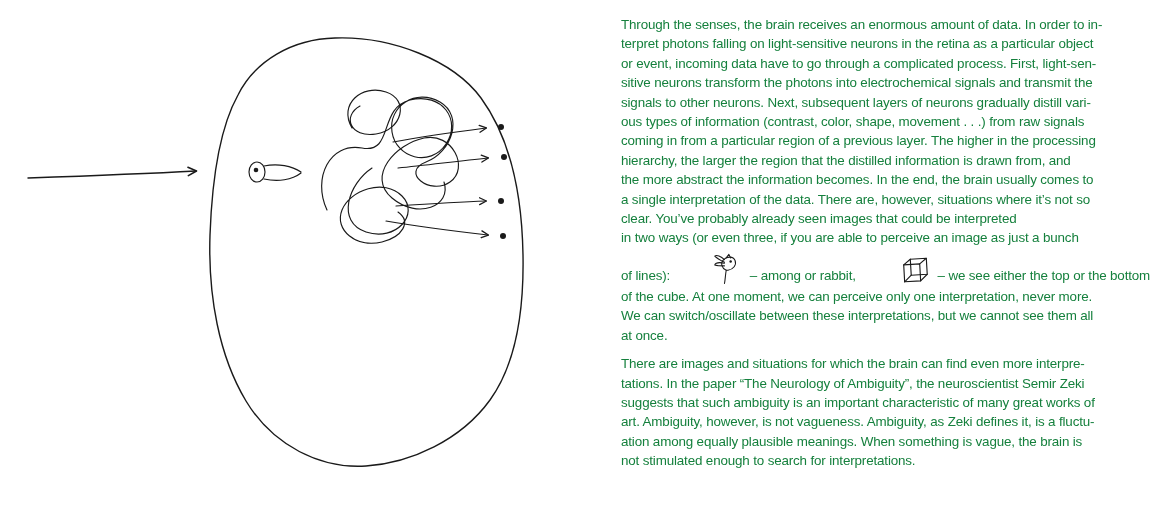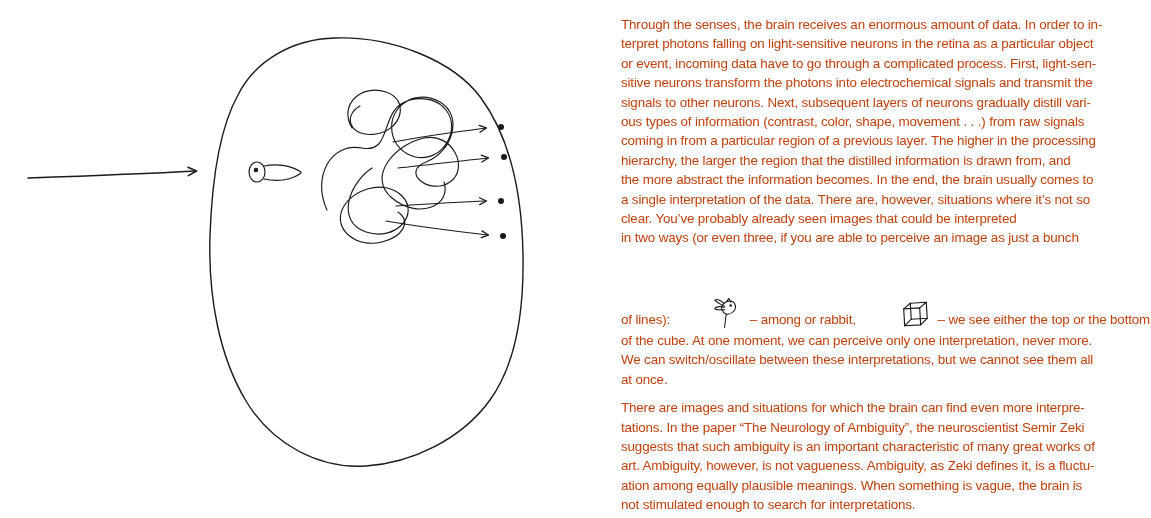--- a/index.html
+++ b/index.html
@@ -9,21 +9,21 @@
     width: 1151px;
     height: 518px;
     overflow: hidden;
   }
   .page {
     position: relative;
     width: 1151px;
     height: 518px;
     background: #ffffff;
     font-family: "Liberation Sans", sans-serif;
-    color: #c2410c;
+    color: #15803d;
   }
   .figure-pane {
     position: absolute;
     left: 0;
     top: 0;
     width: 620px;
     height: 518px;
   }
   .figure-pane svg { display: block; }
   .sketch {
@@ -53,21 +53,21 @@
   .tline {
     white-space: pre;
   }
   .inline-fig-line {
     display: flex;
     align-items: flex-end;
     gap: 7px;
     margin-top: 3px;
     margin-bottom: 1px;
   }
-  .inline-fig-line span { white-space: pre; margin-top: 44px; }
+  .inline-fig-line span { white-space: pre; }
   .fig { display: inline-block; line-height: 0; }
   .para2 { margin-top: 9px; }
 </style>
 </head>
 <body>
 
 <div class="page">
 
   <div class="figure-pane">
     <svg width="620" height="518" viewBox="0 0 620 518">

